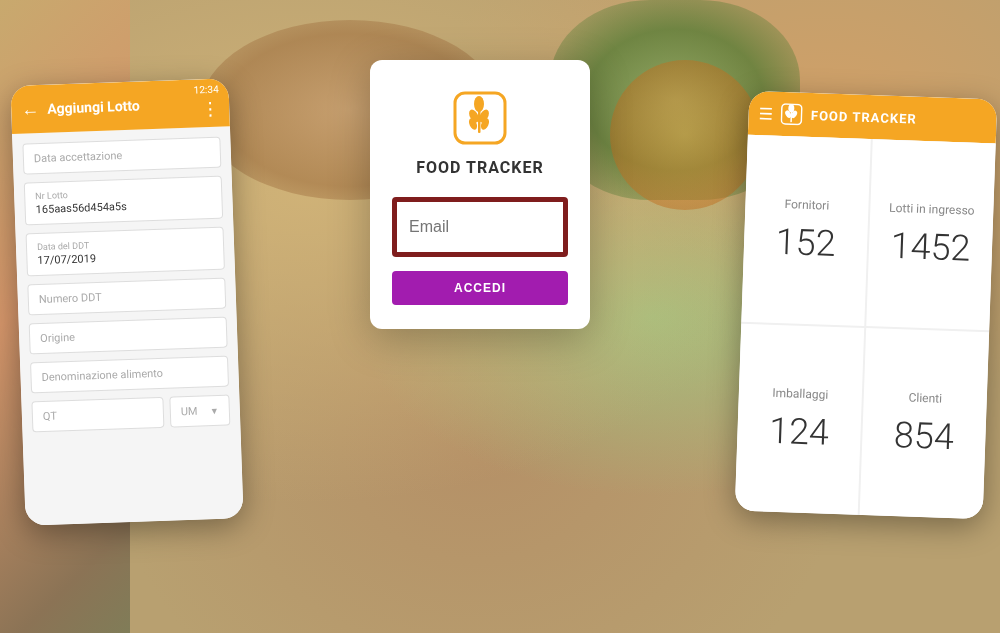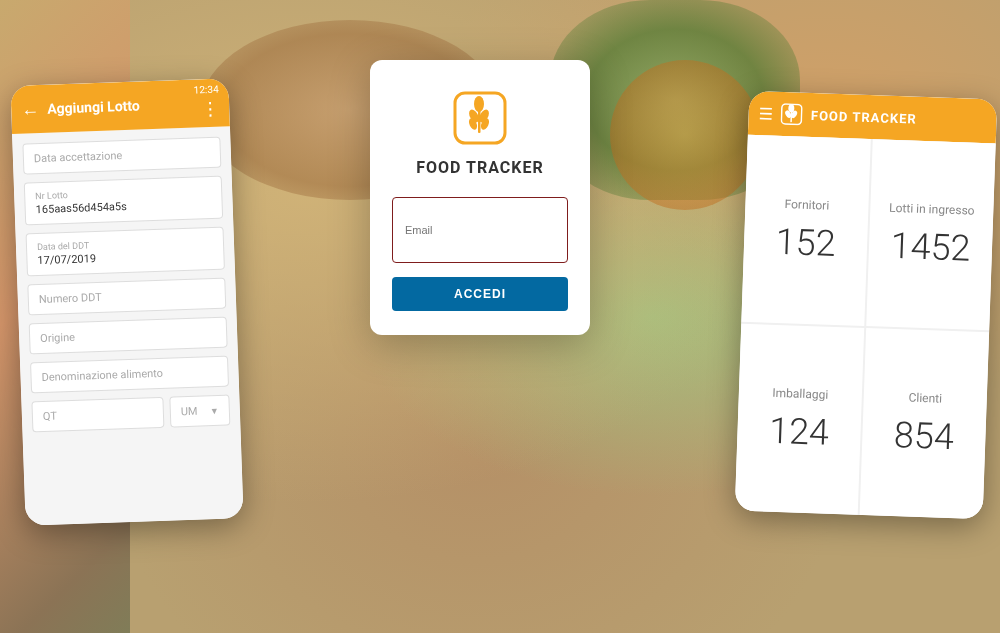--- a/index.html
+++ b/index.html
@@ -179,32 +179,32 @@
     .login-app-title {
       font-size: 16px;
       font-weight: bold;
       color: #333;
       letter-spacing: 1px;
       margin-bottom: 20px;
     }
 
     .login-input {
       width: 100%;
-      border: 1px solid #7f1d1d;
+      border: 5px solid #7f1d1d;
       border-radius: 4px;
-      padding: 26px 12px;
-      font-size: 11px;
+      padding: 16px 12px;
+      font-size: 16px;
       color: #aaa;
       margin-bottom: 10px;
       outline: none;
     }
 
     .login-btn {
       width: 100%;
-      background: #0369a1;
+      background: #a21caf;
       color: white;
       border: none;
       border-radius: 4px;
       padding: 10px;
       font-size: 12px;
       font-weight: bold;
       letter-spacing: 1px;
       cursor: pointer;
       margin-top: 4px;
     }

